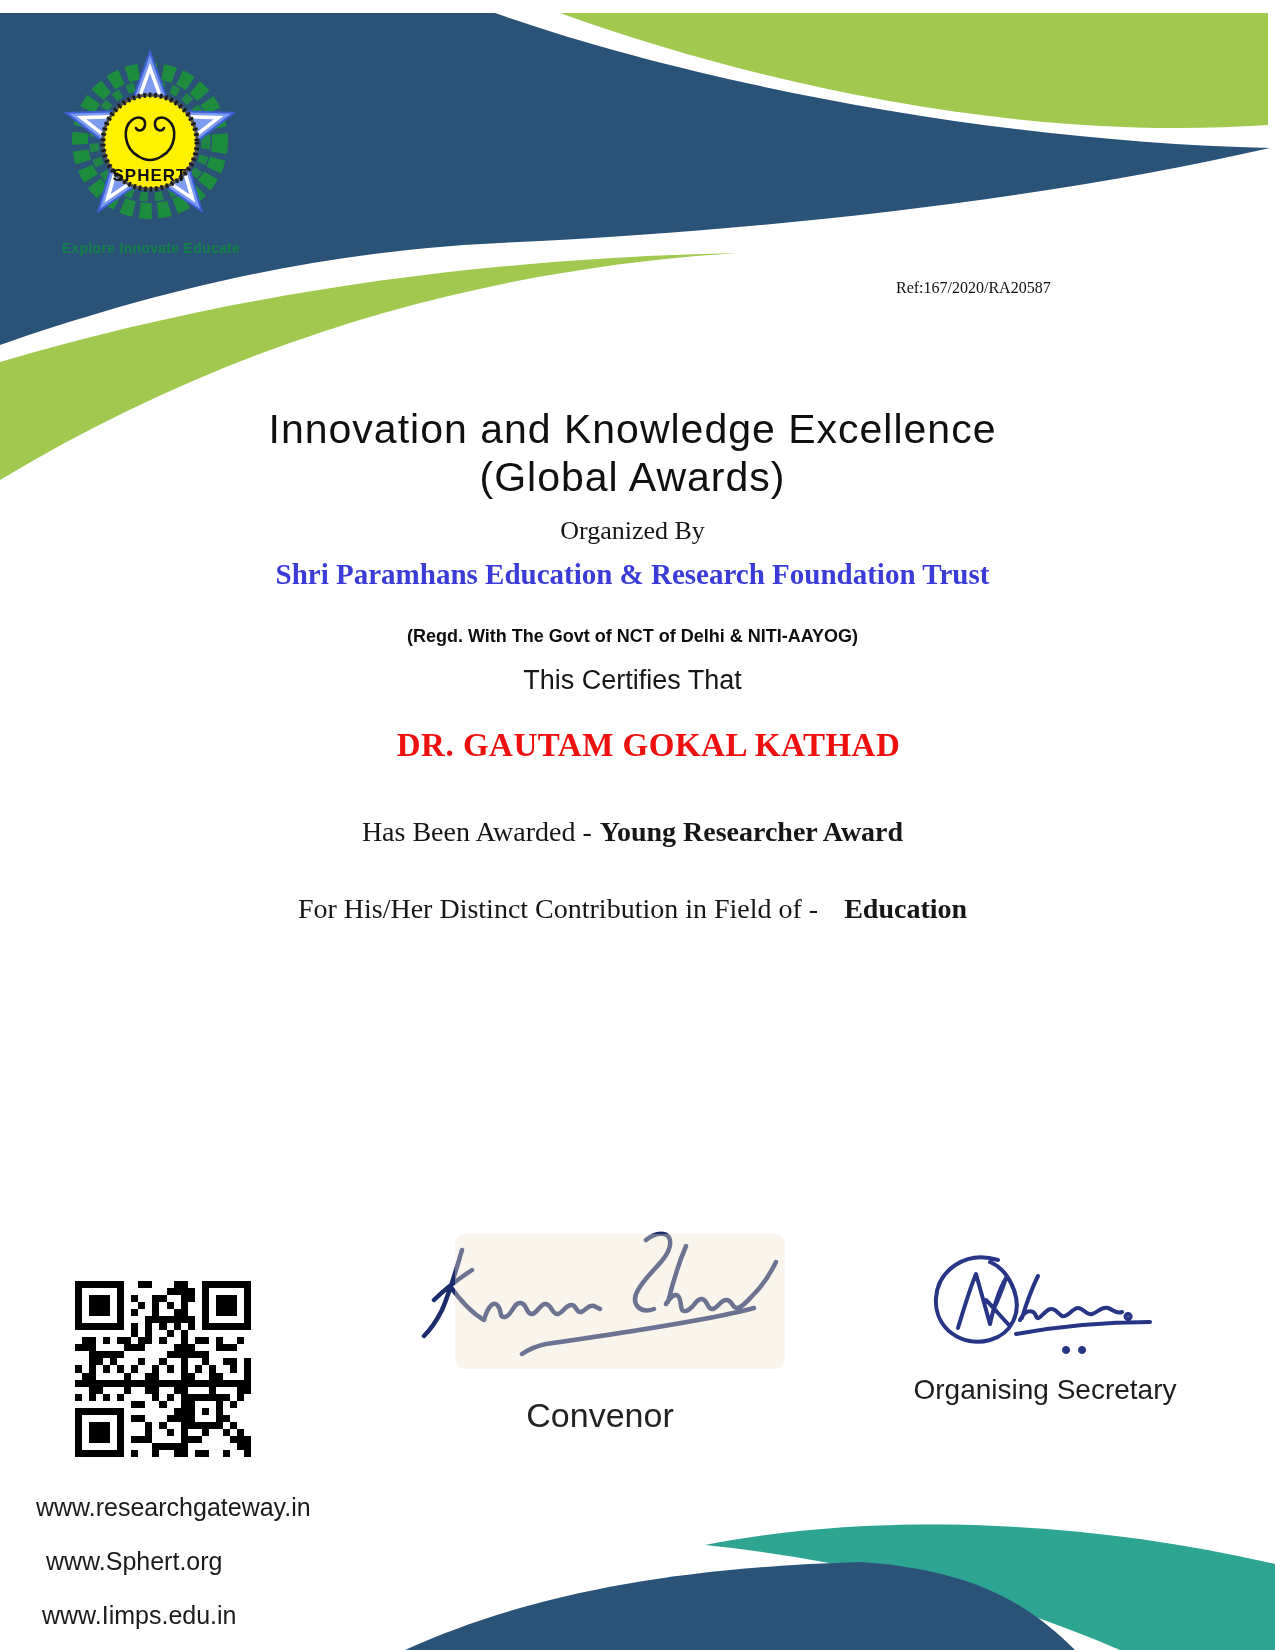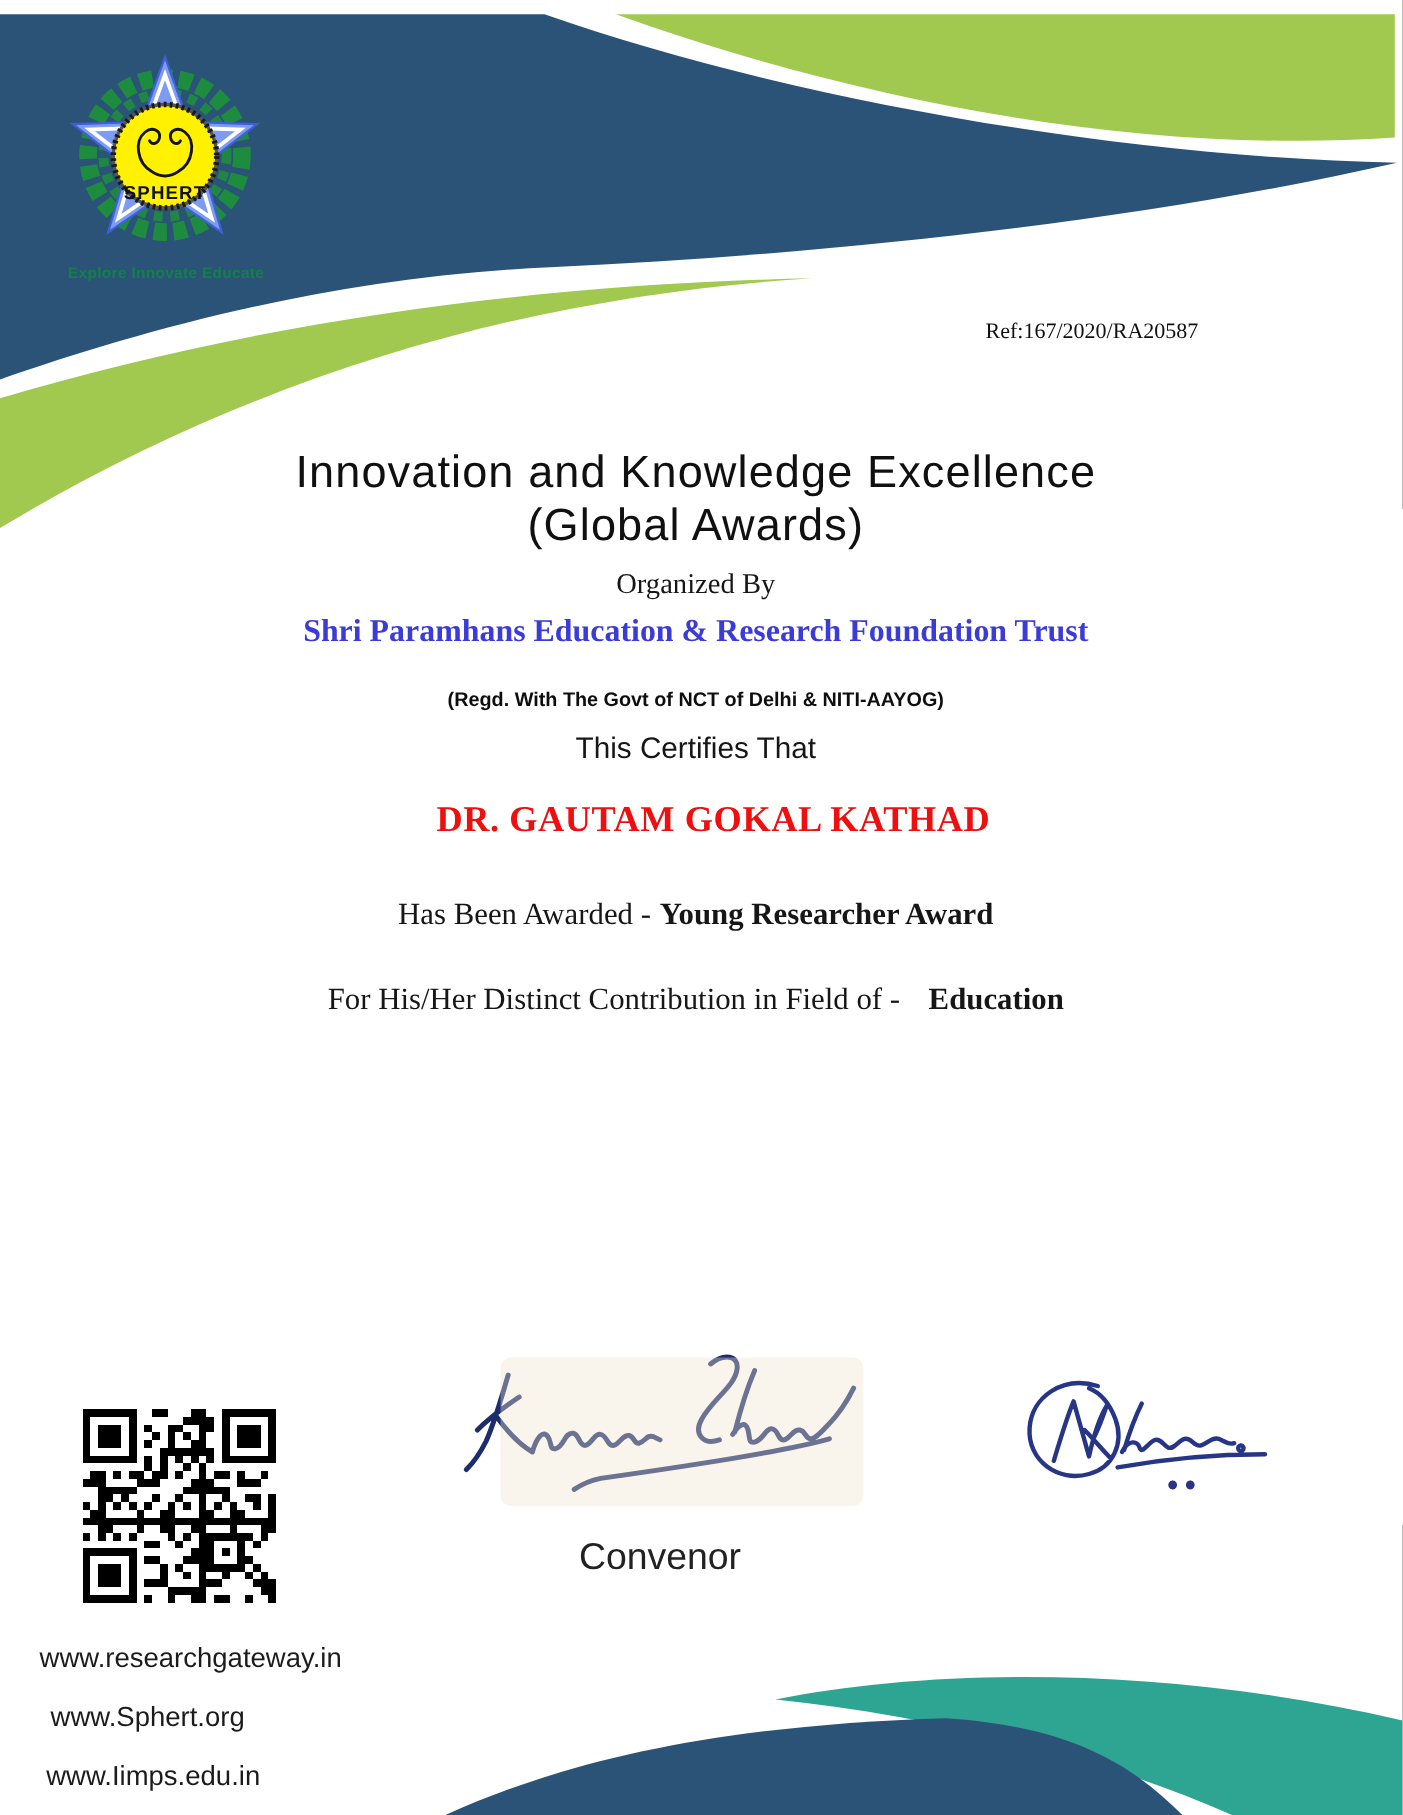--- a/index.html
+++ b/index.html
@@ -20,21 +20,21 @@
   .trust       { top:558px; font-family:"Liberation Serif", serif; font-size:29px; font-weight:bold; color:#3B3BD8; }
   .regd        { top:626px; font-size:18px; font-weight:bold; color:#0e0e0e; }
   .certifies   { top:665px; font-family:Liberation Sans, sans-serif; font-size:27px; }
   .recipient   { top:727px; font-family:"Liberation Serif", serif; font-size:33px; font-weight:bold; color:#EE0F0F; letter-spacing:0.5px;padding-left:16px; }
   .awarded     { top:816px; font-family:"Liberation Serif", serif; font-size:28px; }
   .awarded b   { margin-left:8px; }
   .field       { top:893px; font-family:"Liberation Serif", serif; font-size:28px; }
   .field b     { margin-left:26px; }
   .held        { top:966px; font-family:"Liberation Serif", serif; font-size:28px; font-weight:bold; line-height:36px; }
 
-  .ref { position:absolute; left:896px; top:290px; font-family:"Liberation Serif", serif; font-size:20px; color:#111; }
+  .ref { position:absolute; left:896px; top:279px; font-family:"Liberation Serif", serif; font-size:16px; color:#111; }
 
   .tagline { position:absolute; left:58px; top:240px; width:186px; text-align:center;
              font-size:14px; font-weight:bold; color:#13804A; letter-spacing:0.3px; }
 
   
   .links { position:absolute; left:36px; top:1493px; font-size:25px; color:#1b1b1b; }
   .links div { margin-bottom:25px; }
   .links div:nth-child(2) { margin-left:10px; }
   .links div:nth-child(3) { margin-left:6px; }
 
@@ -439,20 +439,21 @@
     <svg width="270" height="120" viewBox="0 0 270 120" style="margin:0 auto;">
       <path fill="none" stroke="#273586" stroke-width="4" stroke-linecap="round" stroke-linejoin="round" d="M88,18 C56,8 28,28 26,56 C24,86 52,106 80,98 C102,92 112,70 104,48 C98,32 90,24 80,20
            M48,86 C54,66 60,46 66,32 L80,82 C84,64 90,46 96,36
            M96,36 C92,48 88,58 84,66 M76,58 C84,66 92,76 100,84
            M112,76 C118,56 124,42 128,34
            M110,78 C116,66 124,68 126,74 C128,80 132,72 138,68 C144,64 148,72 152,74 C158,76 162,66 168,66 C174,66 176,74 182,72 C188,70 192,64 198,66 C204,68 206,72 212,70
            M218,72 a2.5,2.5 0 1,0 0.1,0
            M106,92 C150,84 200,80 240,80
            M156,106 a2,2 0 1,0 0.1,0 M172,106 a2,2 0 1,0 0.1,0"></path>
     </svg>
+    <div class="sec-title">Organising Secretary</div>
   </div>
 
   <div class="links">
     <div>www.researchgateway.in</div>
     <div>www.Sphert.org</div>
     <div>www.Iimps.edu.in</div>
   </div>
 
 </div>
 

